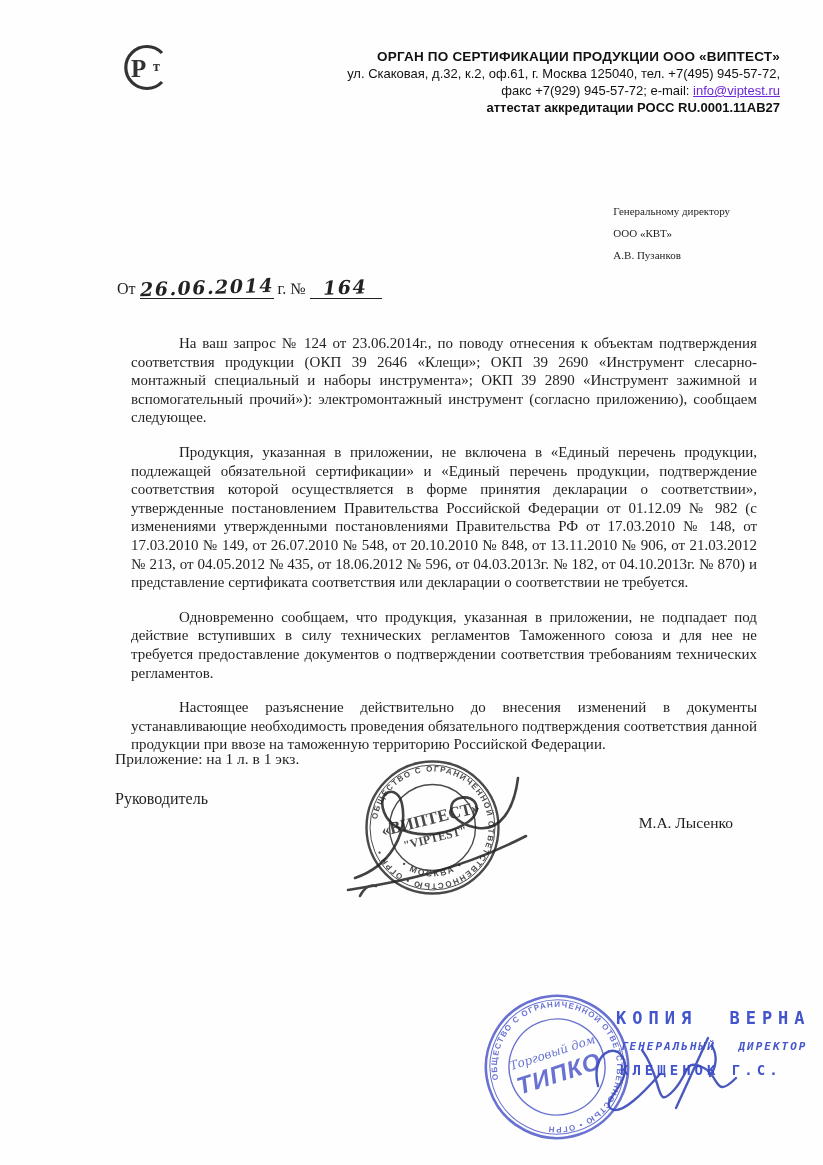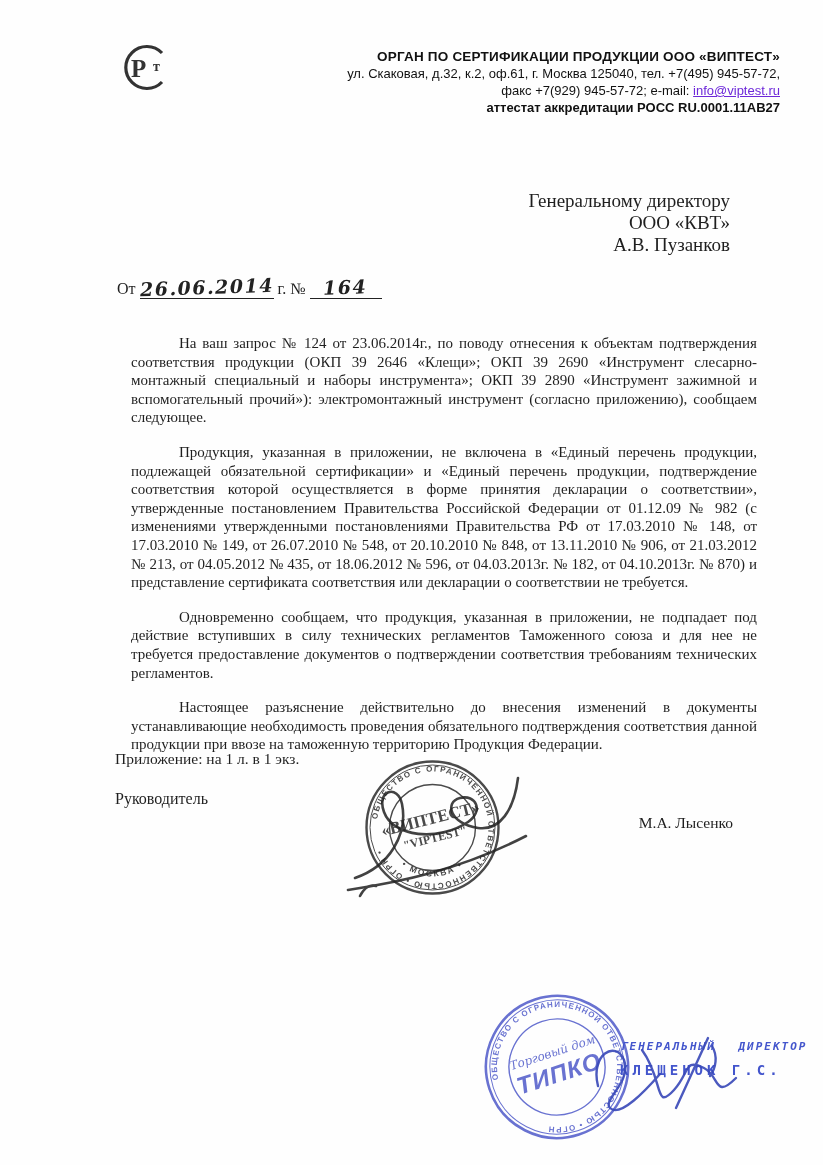--- a/index.html
+++ b/index.html
@@ -18,22 +18,22 @@
     text-align:right;
     font-family:"Liberation Sans", sans-serif;
     font-size:13px;line-height:17px;color:#111;
   }
   .header .org{font-weight:bold;font-size:13.5px;letter-spacing:.2px;}
   .header .accr{font-weight:bold;}
   .header a.email{color:#6d28d9;text-decoration:underline;}
   .rst-logo{position:absolute;left:116px;top:40px;width:54px;height:56px;}
   
   .recipient{
-    position:absolute;right:93px;top:190px;
-    text-align:right;font-size:19px;line-height:22px;
+    position:absolute;right:93px;top:200px;
+    font-size:11px;line-height:22px;
   }
   
   .refline{position:absolute;left:117px;top:276px;font-size:16px;}
   .hand{
     display:inline-block;
     font-family:"DejaVu Serif", serif;
     font-style:italic;font-weight:bold;
     font-size:19px;letter-spacing:1.5px;
     transform:rotate(-2deg);
     color:#222;
@@ -99,21 +99,21 @@
     <span>От</span>
     <span class="fill date"><span class="hand">26.06.2014</span></span>
     <span>г. №</span>
     <span class="fill num"><span class="hand">164</span></span>
   </div>
 
   <div class="bodytext">
     <p>На ваш запрос № 124 от 23.06.2014г., по поводу отнесения к объектам подтверждения соответствия продукции (ОКП 39 2646 «Клещи»; ОКП 39 2690 «Инструмент слесарно-монтажный специальный и наборы инструмента»; ОКП 39 2890 «Инструмент зажимной и вспомогательный прочий»): электромонтажный инструмент (согласно приложению), сообщаем следующее.</p>
     <p>Продукция, указанная в приложении, не включена в «Единый перечень продукции, подлежащей обязательной сертификации» и «Единый перечень продукции, подтверждение соответствия которой осуществляется в форме принятия декларации о соответствии», утвержденные постановлением Правительства Российской Федерации от 01.12.09 № 982 (с изменениями утвержденными постановлениями Правительства РФ от 17.03.2010 № 148, от 17.03.2010 № 149, от 26.07.2010 № 548, от 20.10.2010 № 848, от 13.11.2010 № 906, от 21.03.2012 № 213, от 04.05.2012 № 435, от 18.06.2012 № 596, от 04.03.2013г. № 182, от 04.10.2013г. № 870) и представление сертификата соответствия или декларации о соответствии не требуется.</p>
     <p>Одновременно сообщаем, что продукция, указанная в приложении, не подпадает под действие вступивших в силу технических регламентов Таможенного союза и для нее не требуется предоставление документов о подтверждении соответствия требованиям технических регламентов.</p>
-    <p>Настоящее разъяснение действительно до внесения изменений в документы устанавливающие необходимость проведения обязательного подтверждения соответствия данной продукции при ввозе на таможенную территорию Продукция Федерации.</p>
+    <p>Настоящее разъяснение действительно до внесения изменений в документы устанавливающие необходимость проведения обязательного подтверждения соответствия данной продукции при ввозе на таможенную территорию Российской Федерации.</p>
   </div>
 
   <div class="attachment">Приложение: на 1 л. в 1 экз.</div>
   <div class="sig-title">Руководитель</div>
   <div class="sig-name">М.А. Лысенко</div>
 
   <svg class="stamp-black" width="165" height="165" viewBox="0 0 165 165">
     <defs>
       <path id="bs-top" d="M82.5,82.5 m-56,0 a56,56 0 1,1 112,0 a56,56 0 1,1 -112,0"></path>
       <path id="bs-bot" d="M82.5,82.5 m-49,0 a49,49 0 1,0 98,0 a49,49 0 1,0 -98,0"></path>
@@ -142,20 +142,21 @@
       <path id="bl-top" d="M85,85 m-60,0 a60,60 0 1,1 120,0 a60,60 0 1,1 -120,0"></path>
     </defs>
     <circle cx="85" cy="85" r="71" fill="none" stroke="#4450c6" stroke-width="2.6"></circle>
     <circle cx="85" cy="85" r="67" fill="none" stroke="#4450c6" stroke-width="1"></circle>
     <circle cx="85" cy="85" r="48" fill="none" stroke="#4450c6" stroke-width="1.4"></circle>
     <text class="ring"><textPath href="#bl-top" startOffset="6">ОБЩЕСТВО С ОГРАНИЧЕННОЙ ОТВЕТСТВЕННОСТЬЮ • ОГРН</textPath></text>
     <text class="c1" x="85" y="74" text-anchor="middle">Торговый дом</text>
     <text class="c2" x="85" y="100" text-anchor="middle">ТИПКО</text>
   </svg>
 
+  <div class="copy-stamp copy-line1">КОПИЯ ВЕРНА</div>
   <div class="copy-stamp copy-line2">ГЕНЕРАЛЬНЫЙ ДИРЕКТОР</div>
   <div class="copy-stamp copy-line3">КЛЕЩЕНОК Г.С.</div>
 
   <svg class="sig-blue-svg" width="175" height="115" viewBox="0 0 175 115">
     <g fill="none" stroke="#3848b8" stroke-width="2.4" stroke-linecap="round" opacity="0.9">
       <path d="M18,70 C10,38 36,24 44,44 C52,66 22,84 30,92 C40,102 66,74 80,58"></path>
       <path d="M62,34 C84,64 74,96 94,74 C110,56 104,42 124,52 C140,60 134,84 156,62"></path>
       <path d="M96,92 L128,22"></path>
       <path d="M132,30 C138,40 136,52 130,60"></path>
     </g>

